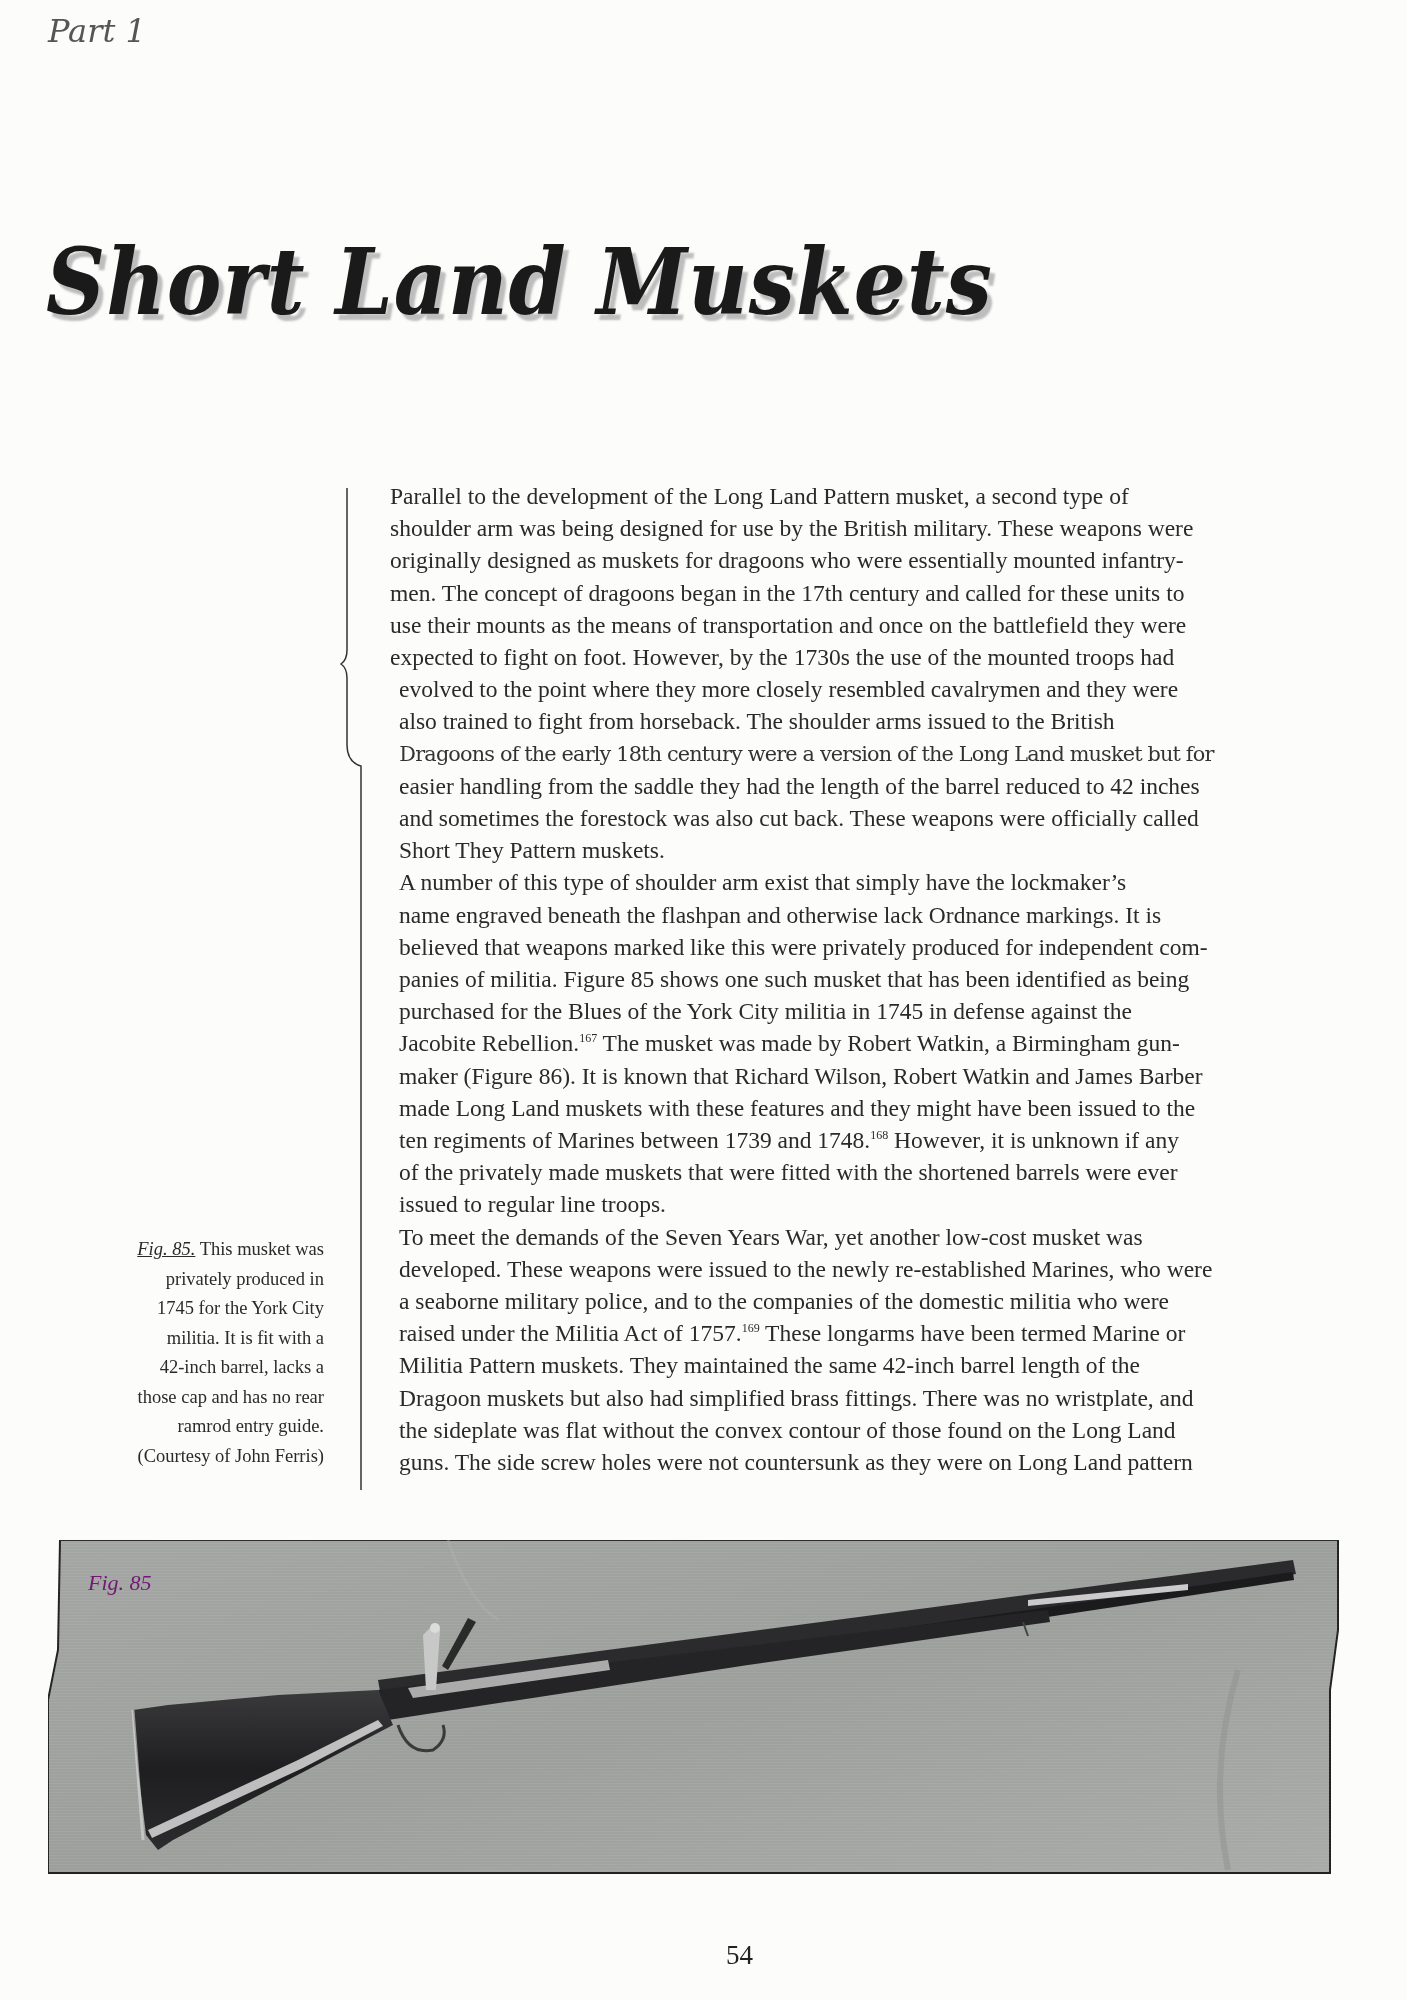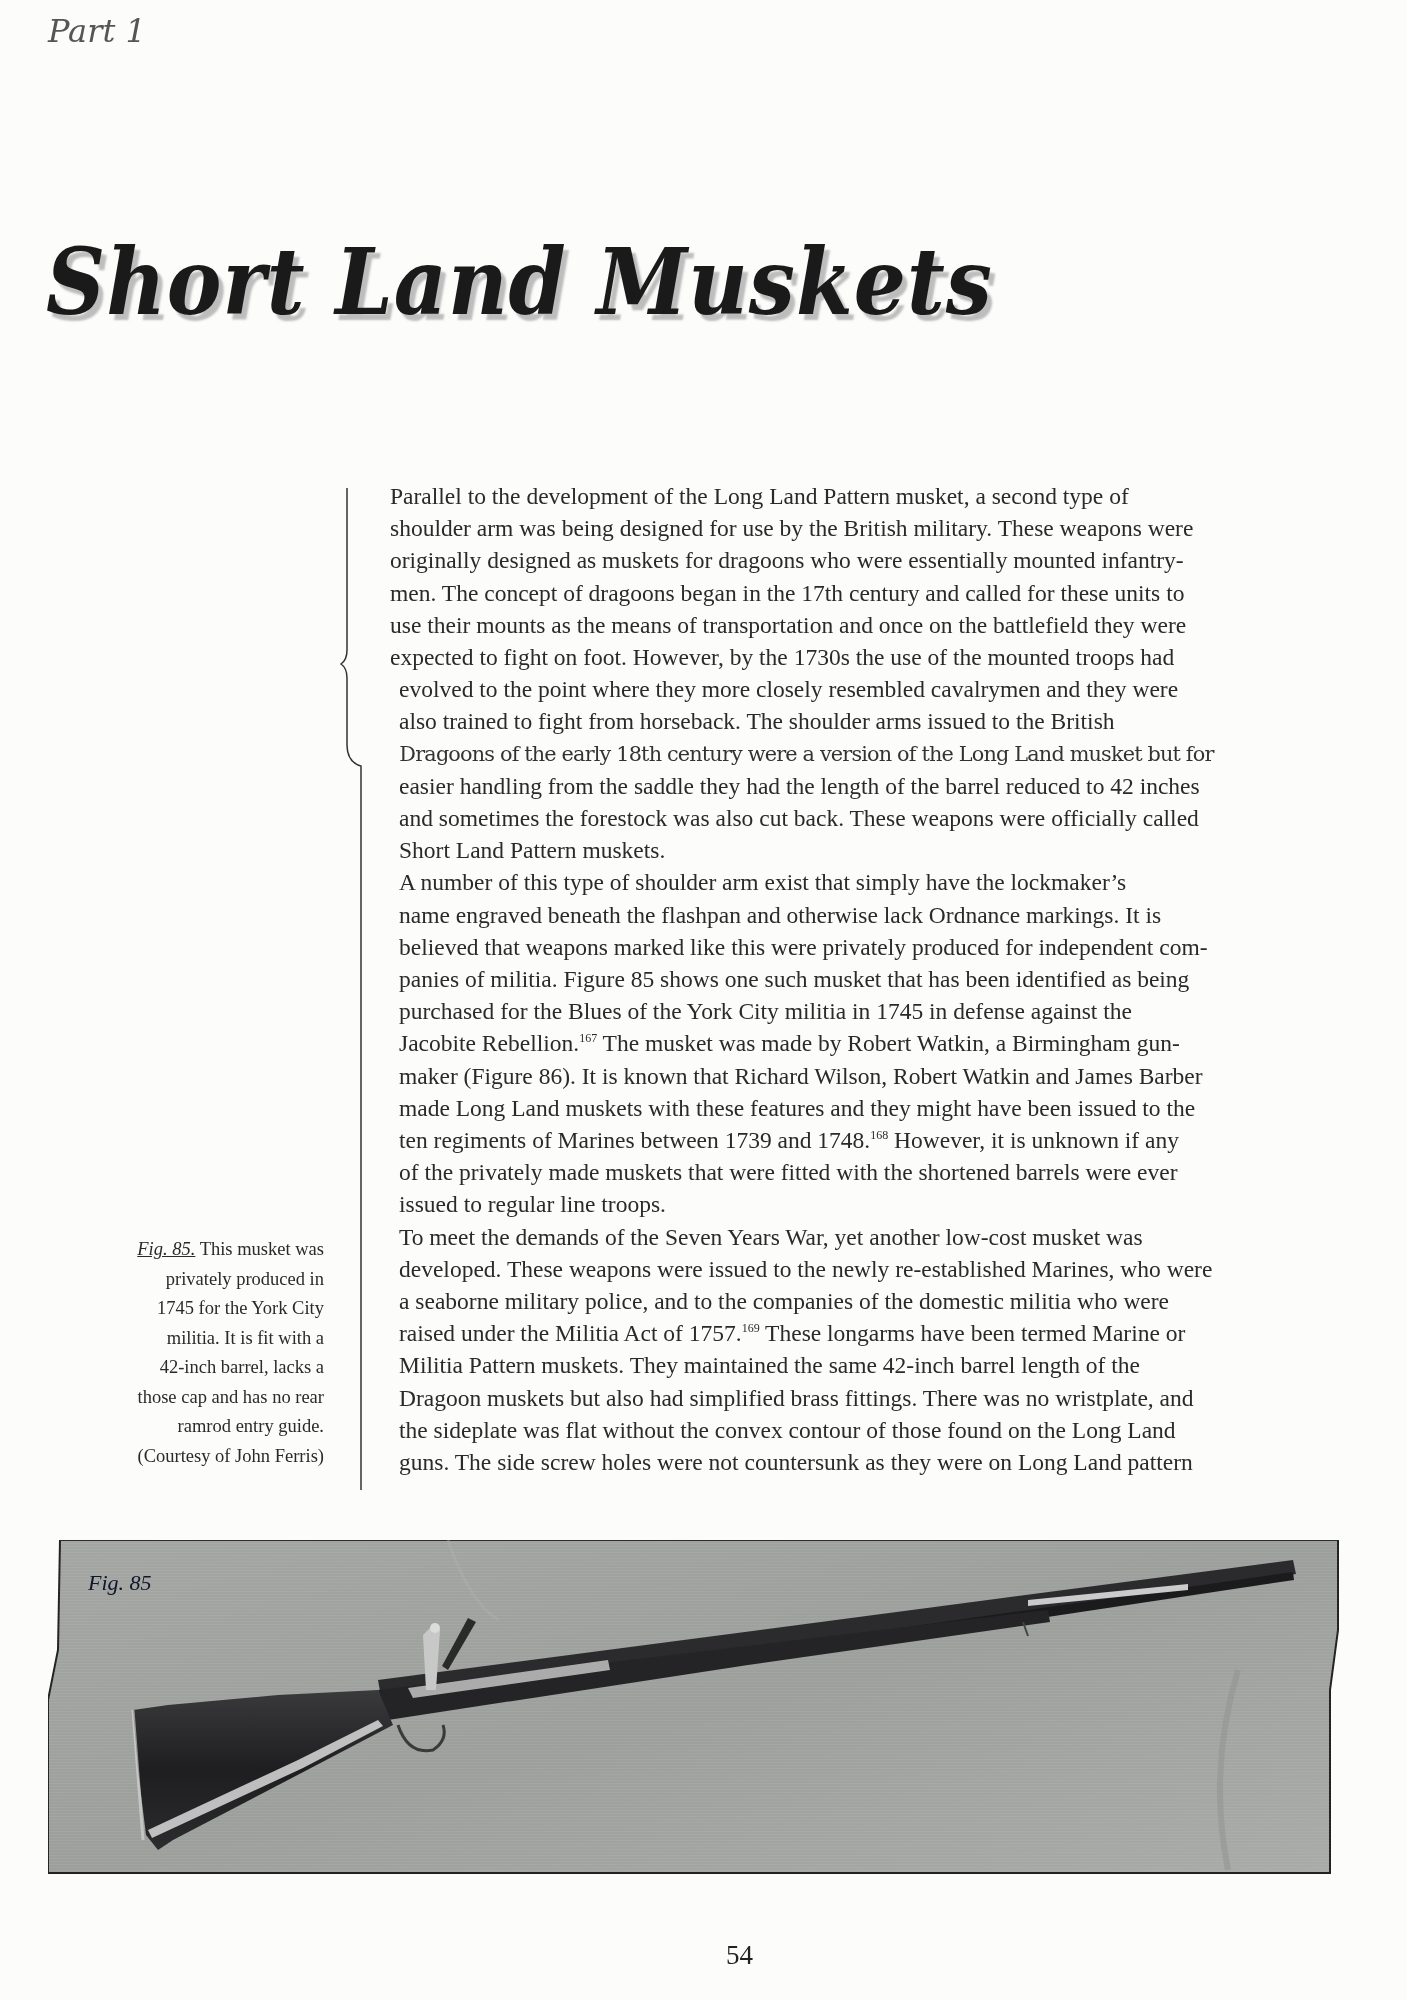--- a/index.html
+++ b/index.html
@@ -104,21 +104,21 @@
     }
     .photo svg {
       display: block;
     }
     .photo-label {
       position: absolute;
       left: 40px;
       top: 30px;
       font-style: italic;
       font-size: 22px;
-      color: #0f172a;
+      color: #701a75;
     }
     .page-number {
       position: absolute;
       left: 0;
       width: 1407px;
       top: 1940px;
       text-align: center;
       font-size: 27px;
       color: #222;
       margin-left: 36px;
@@ -140,21 +140,21 @@
   <span class="line">shoulder arm was being designed for use by the British military. These weapons were</span>
   <span class="line">originally designed as muskets for dragoons who were essentially mounted infantry-</span>
   <span class="line">men. The concept of dragoons began in the 17th century and called for these units to</span>
   <span class="line">use their mounts as the means of transportation and once on the battlefield they were</span>
   <span class="line">expected to fight on foot. However, by the 1730s the use of the mounted troops had</span>
   <span class="line shift">evolved to the point where they more closely resembled cavalrymen and they were</span>
   <span class="line shift">also trained to fight from horseback. The shoulder arms issued to the British</span>
   <span class="line shift warped">Dragoons of the early 18th century were a version of the Long Land musket but for</span>
   <span class="line shift">easier handling from the saddle they had the length of the barrel reduced to 42 inches</span>
   <span class="line shift">and sometimes the forestock was also cut back. These weapons were officially called</span>
-  <span class="line shift">Short Land Pattern muskets.</span>
+  <span class="line shift">Short They Pattern muskets.</span>
   <span class="line shift indent">A number of this type of shoulder arm exist that simply have the lockmaker’s</span>
   <span class="line shift">name engraved beneath the flashpan and otherwise lack Ordnance markings. It is</span>
   <span class="line shift">believed that weapons marked like this were privately produced for independent com-</span>
   <span class="line shift">panies of militia. Figure 85 shows one such musket that has been identified as being</span>
   <span class="line shift">purchased for the Blues of the York City militia in 1745 in defense against the</span>
   <span class="line shift"><span>Jacobite Rebellion.</span><sup>167</sup><span> The musket was made by Robert Watkin, a Birmingham gun-</span></span>
   <span class="line shift">maker (Figure 86). It is known that Richard Wilson, Robert Watkin and James Barber</span>
   <span class="line shift">made Long Land muskets with these features and they might have been issued to the</span>
   <span class="line shift"><span>ten regiments of Marines between 1739 and 1748.</span><sup>168</sup><span> However, it is unknown if any</span></span>
   <span class="line shift">of the privately made muskets that were fitted with the shortened barrels were ever</span>

